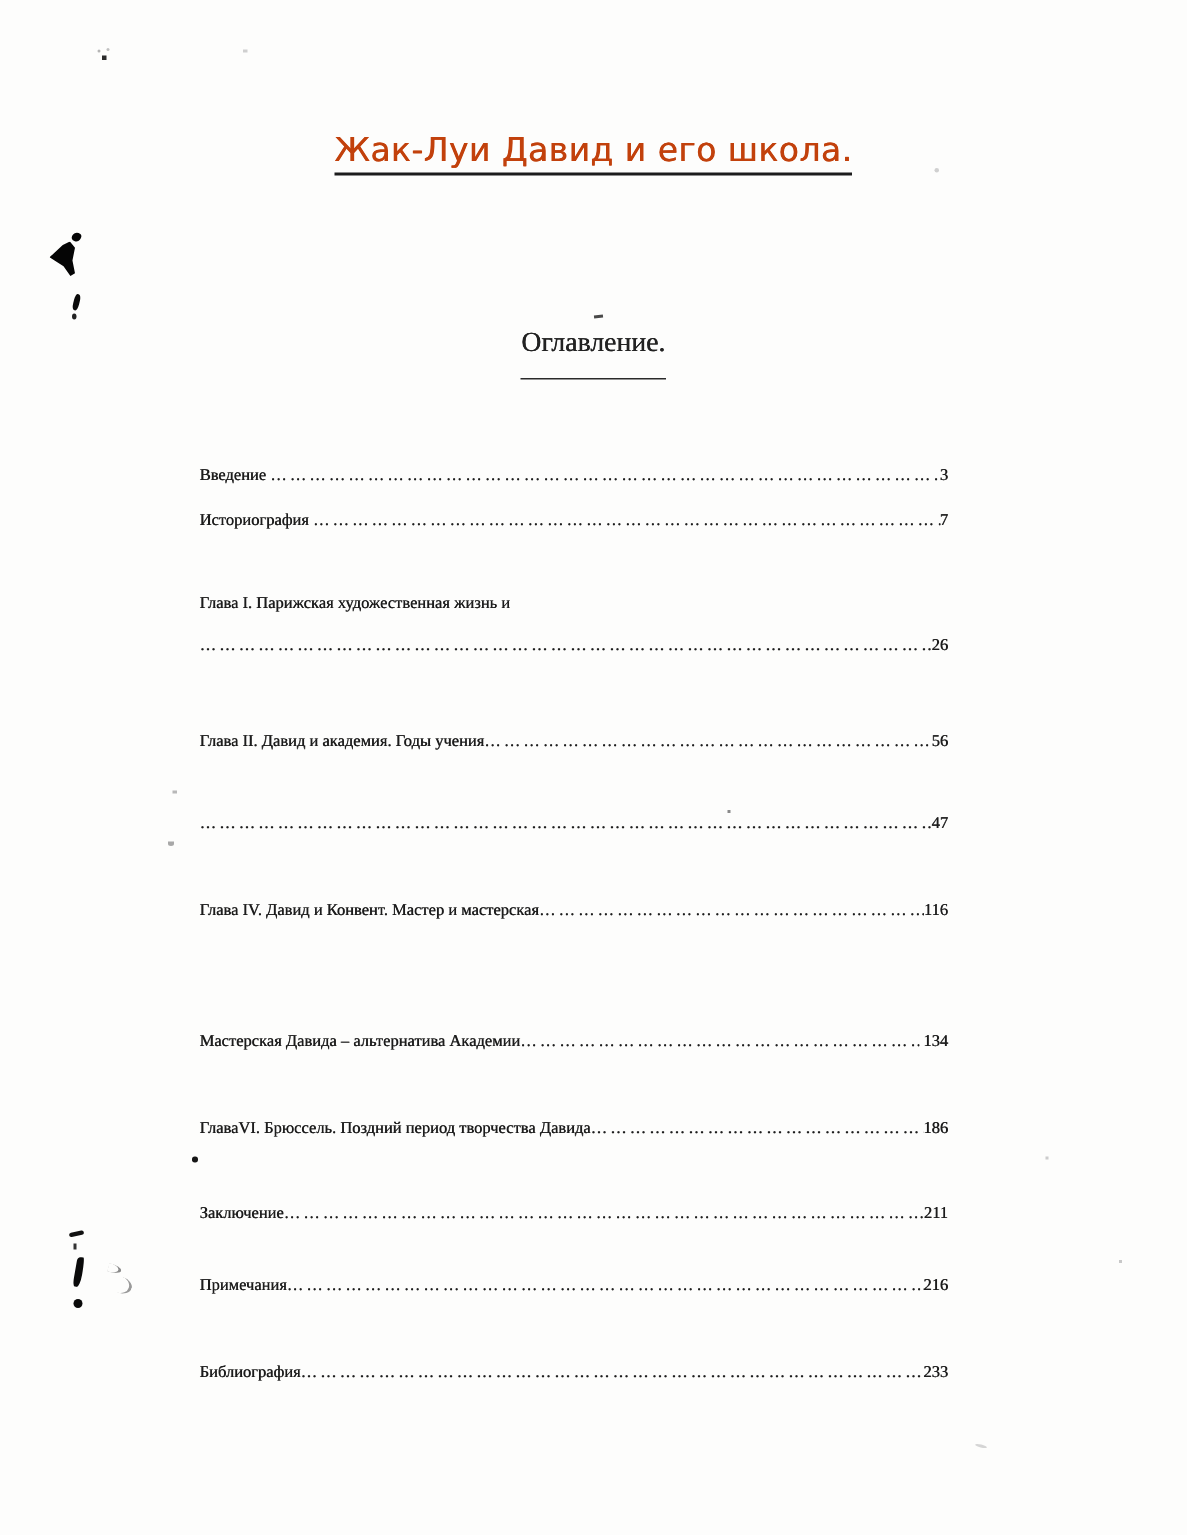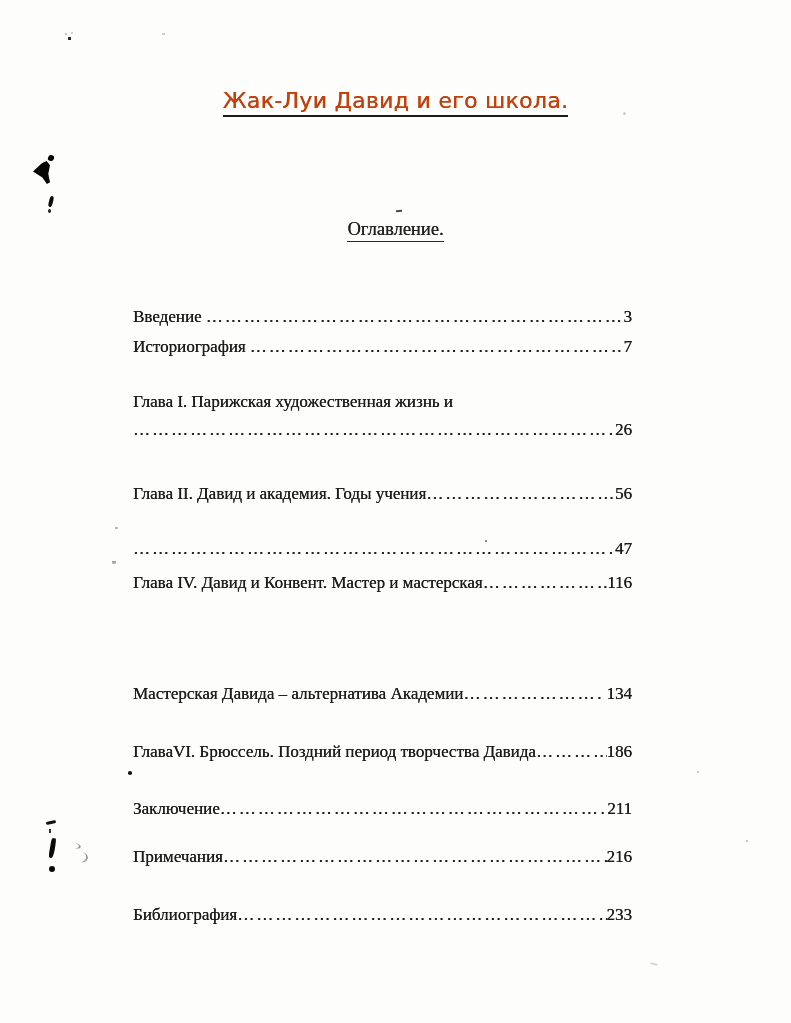--- a/index.html
+++ b/index.html
@@ -25,42 +25,42 @@
   
   .heading-wrap{
     position:absolute;top:219px;left:0;width:100%;text-align:center;
   }
   .heading-text{
     display:inline-block;
     font-size:18.5px;line-height:21px;
     color:#222;
     text-shadow:0.25px 0 0 currentColor;
     border-bottom:1.5px solid #2a2a2a;
-    padding-bottom:1px;
+    padding-bottom:12px;
   }
   
   .toc{
     position:absolute;left:133px;top:0;width:499px;height:100%;
   }
   .toc-line{
     position:absolute;left:0;width:100%;
     display:flex;align-items:flex-start;
-    font-size:17px;line-height:22px;
+    font-size:11px;line-height:22px;
     color:#1d1d1d;
     text-shadow:0.25px 0 0 currentColor;
     font-family:Liberation Serif, serif;
   }
   .entry-text{white-space:pre;flex:0 0 auto;}
   .leader{
     flex:1 1 auto;overflow:hidden;white-space:nowrap;
     letter-spacing:2px;
   }
   .page-num{flex:0 0 auto;white-space:pre;}
   .l0{top:306px}.l1{top:336px}.l2{top:391px}.l3{top:419px}
-  .l4{top:483px}.l5{top:538px}.l6{top:572px}.l7{top:654px}
+  .l4{top:483px}.l5{top:538px}.l6{top:596px}.l7{top:654px}
   .l8{top:683px}.l9{top:741px}.l10{top:798px}.l11{top:846px}.l12{top:904px}
   
   .mk{position:absolute;}
   #mkA1{left:33px;top:161px;width:17px;height:23px;background:#050505;
     clip-path:polygon(80% 0,100% 18%,90% 55%,100% 92%,82% 100%,55% 72%,0 46%,52% 10%);}
   #mkA2{left:48px;top:155px;width:6px;height:6px;background:#050505;border-radius:60% 40% 55% 45%;transform:rotate(20deg);}
   #mkA3{left:49px;top:196px;width:4px;height:11px;background:#0a0a0a;border-radius:40%;transform:rotate(14deg);}
   #mkA4{left:48px;top:209px;width:3px;height:4px;background:#222;border-radius:50%;}
   #mkB1{left:46px;top:821px;width:10px;height:3px;background:#111;transform:rotate(-12deg);border-radius:2px;}
   #mkB2{left:49px;top:829px;width:2px;height:4px;background:#333;}

